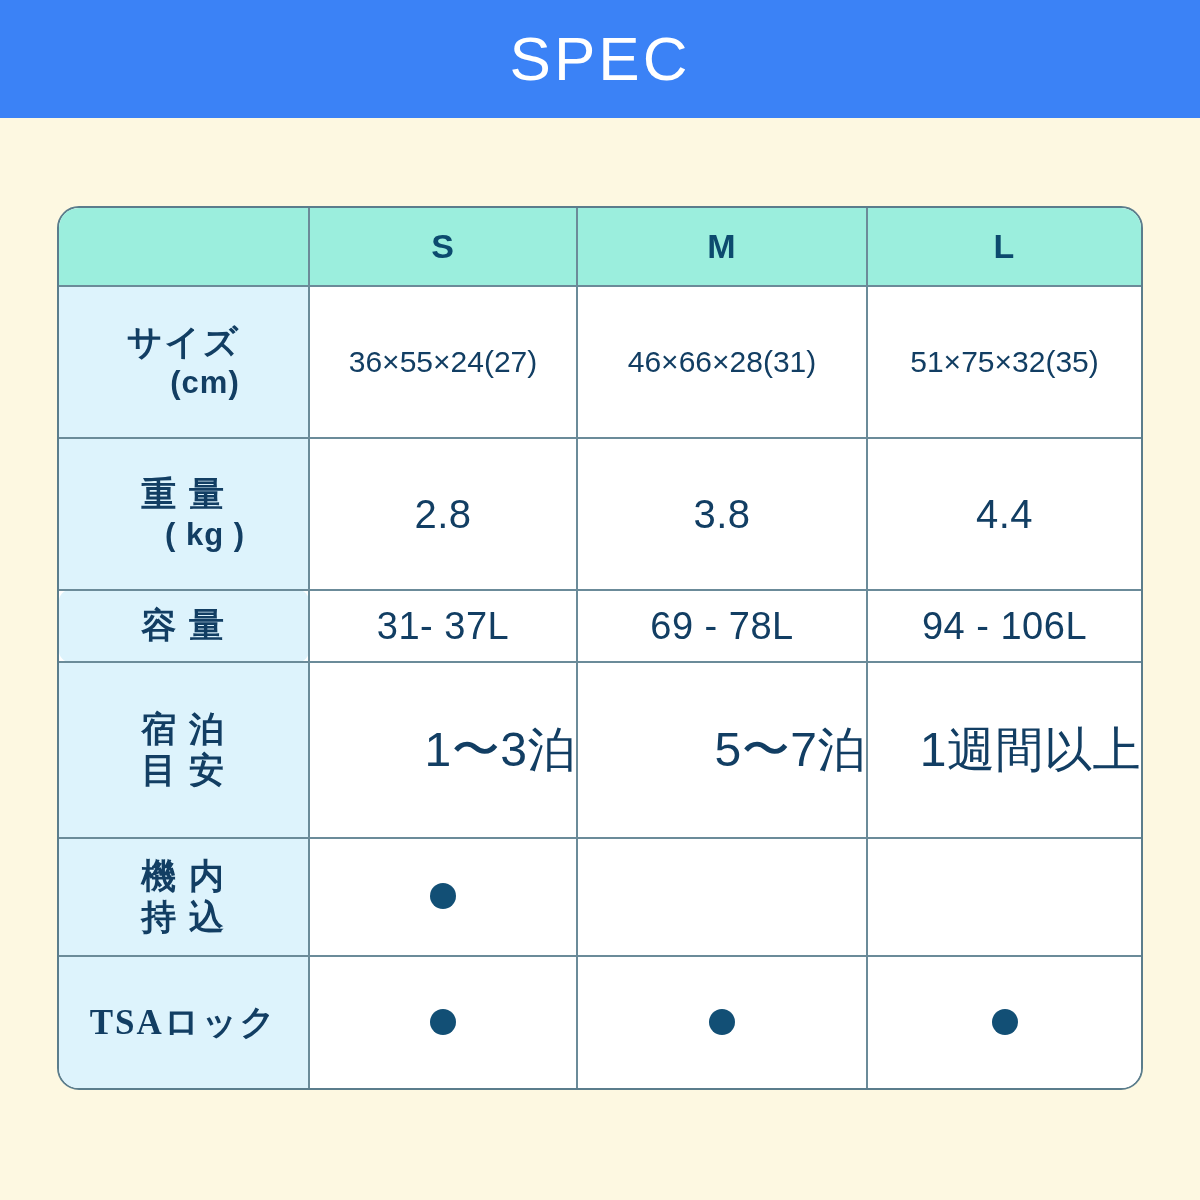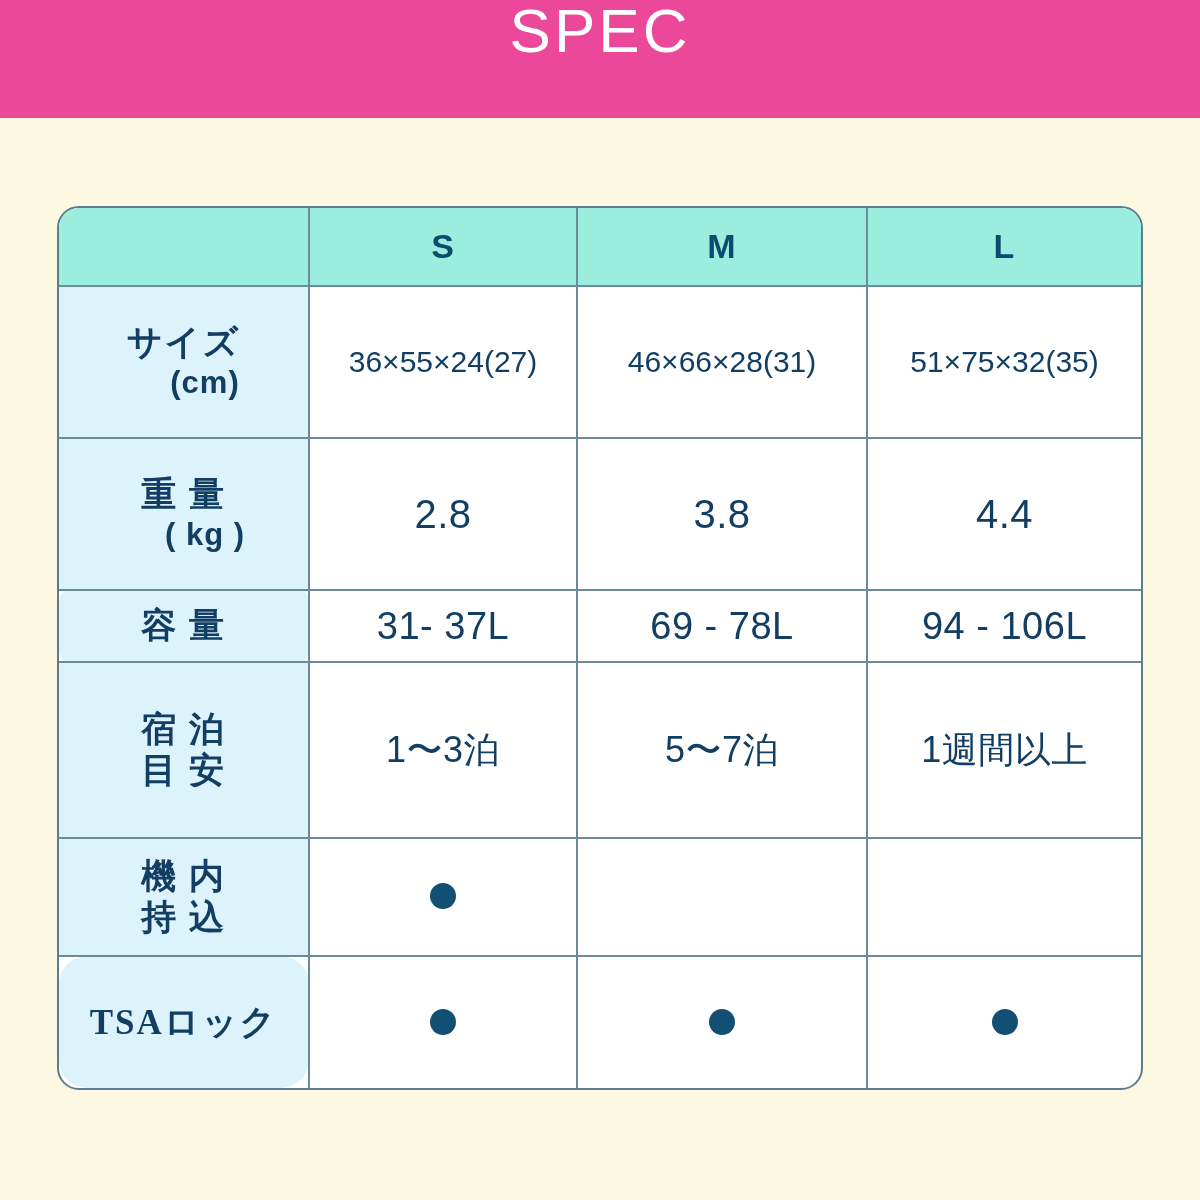--- a/index.html
+++ b/index.html
@@ -11,23 +11,23 @@
     height: 1200px;
     background: #fdf8e1;
     font-family: "Liberation Sans", "DejaVu Sans", sans-serif;
     overflow: hidden;
   }
 
   
   .banner {
     width: 1200px;
     height: 118px;
-    background: #ec4899;
+    background: #3b82f6;
     display: flex;
-    align-items: flex-start;
+    align-items: center;
     justify-content: center;
     box-sizing: border-box;
   }
   .banner-title {
     color: #ffffff;
     font-size: 62px;
     font-weight: 400;
     letter-spacing: 3px;
     line-height: 1;
     font-family: "Liberation Sans", "DejaVu Sans", sans-serif;
@@ -69,21 +69,21 @@
   table.spec td {
     border-right: 2px solid #6b8b99;
     border-bottom: 2px solid #6b8b99;
     text-align: center;
     vertical-align: middle;
     padding: 0;
     box-sizing: border-box;
   }
   table.spec th:last-child,
   table.spec td:last-child { border-right: none; }
-  table.spec tr:last-child td { border-bottom: none; border-radius: 28px; }
+  table.spec tr:last-child td { border-bottom: none; }
 
   
   thead th {
     background: #9beedd;
     height: 78px;
     font-size: 34px;
     font-weight: 700;
     color: #0c4a6e;
     letter-spacing: 1px;
   }
@@ -121,21 +121,22 @@
     font-size: 30px;
     letter-spacing: 0;
   }
   td.val.num {
     font-size: 40px;
   }
   td.val.cap {
     font-size: 38px;
   }
   td.val.nights {
-    font-size: 36px;
+    font-size: 48px;
+    text-align: right;
   }
 
   
   tr.r-size td   { height: 152px; }
   tr.r-weight td { height: 152px; }
   tr.r-cap td    { height: 72px; border-radius: 11px; }
   tr.r-stay td   { height: 176px; }
   tr.r-cabin td  { height: 118px; }
   tr.r-tsa td    { height: 132px; }
 

